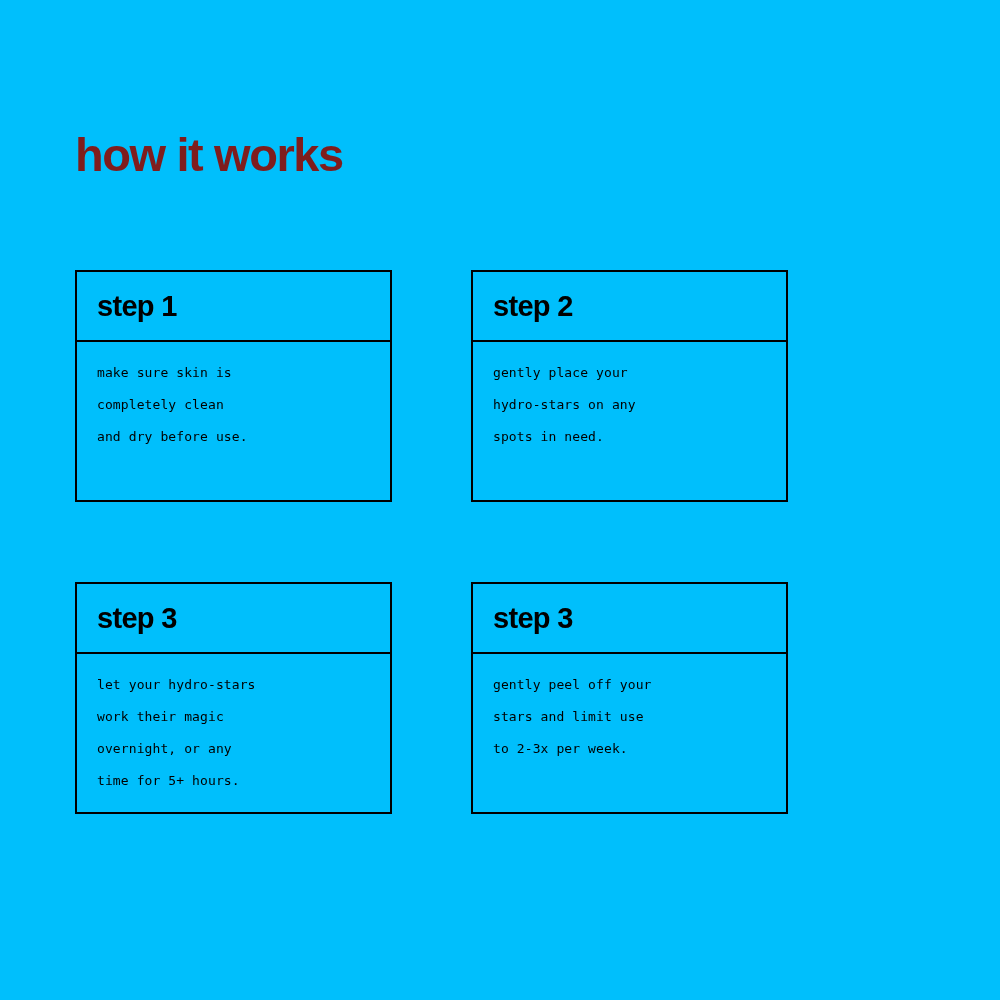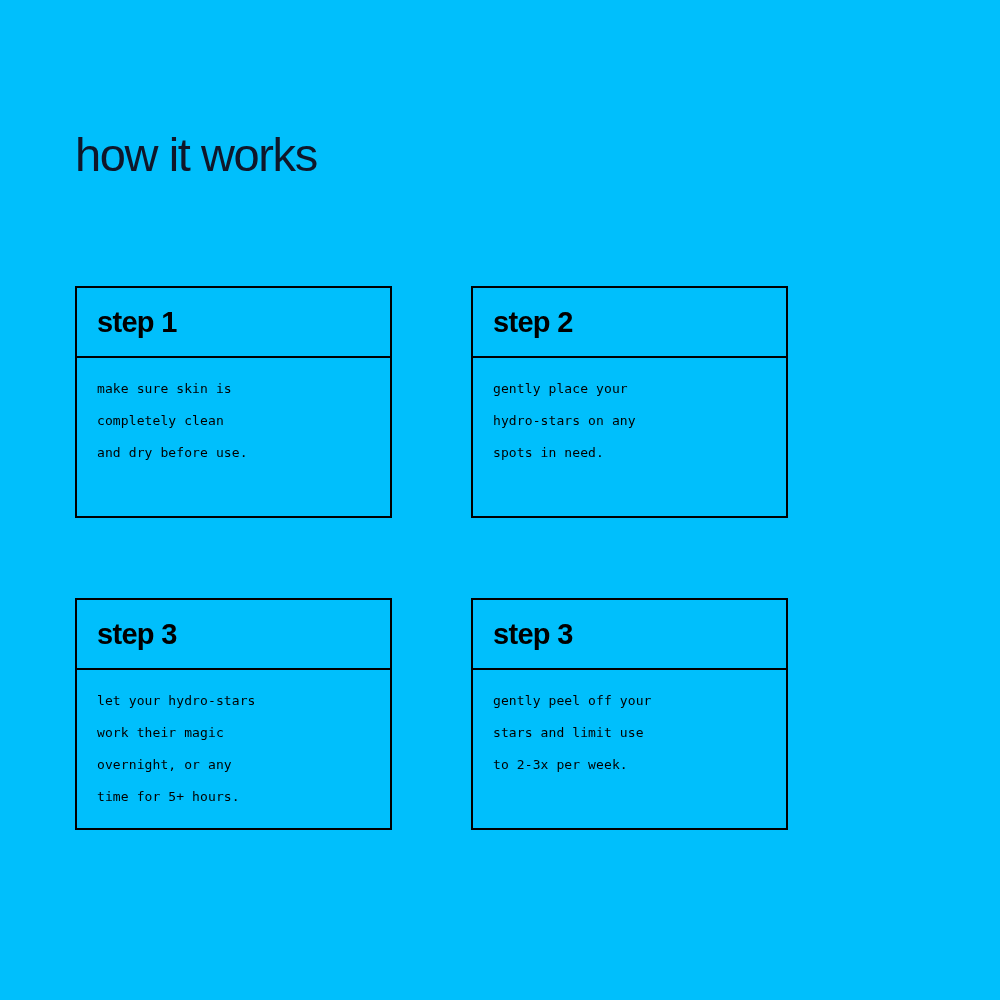--- a/index.html
+++ b/index.html
@@ -21,32 +21,32 @@
     inset: 0;
   }
 
   
   .page-title {
     position: absolute;
     left: 75px;
     top: 99px;
     font-family: "Liberation Sans", sans-serif;
     font-size: 47px;
-    font-weight: normal;
+    font-weight: bold;
     letter-spacing: -1.4px;
     line-height: 1.05;
-    color: #0f172a;
+    color: #7f1d1d;
     white-space: nowrap;
   }
 
   
   .card-grid {
     position: absolute;
     left: 75px;
-    top: 286px;
+    top: 270px;
     width: 712px;
     display: grid;
     grid-template-columns: 317px 317px;
     grid-template-rows: 232px 232px;
     column-gap: 79px;
     row-gap: 80px;
   }
 
   .step-card {
     box-sizing: border-box;

